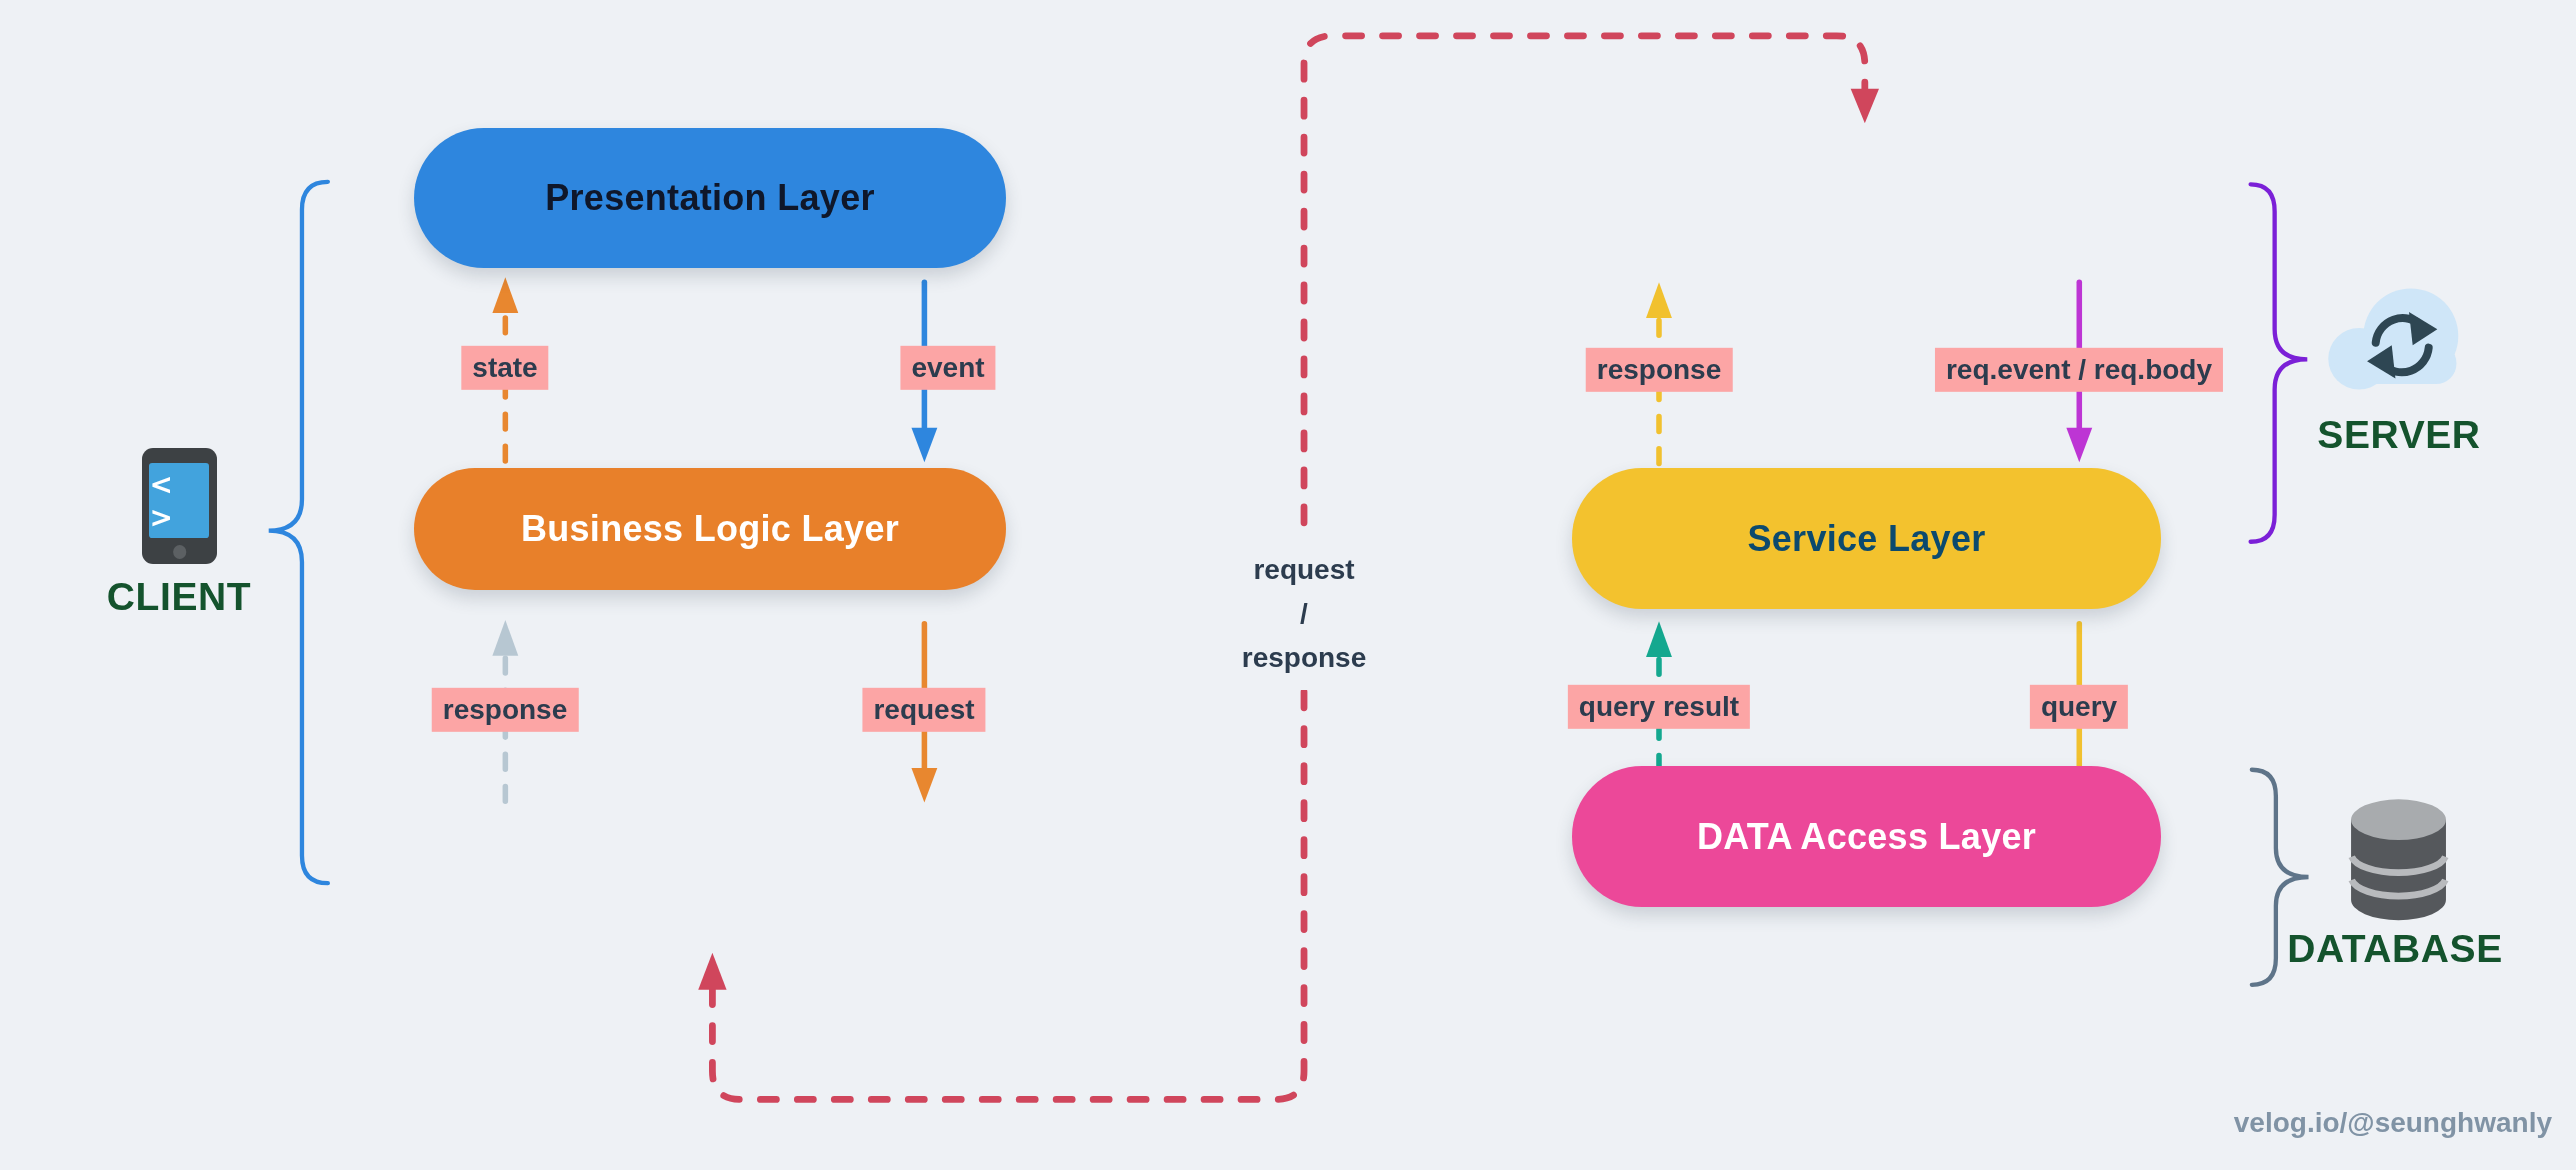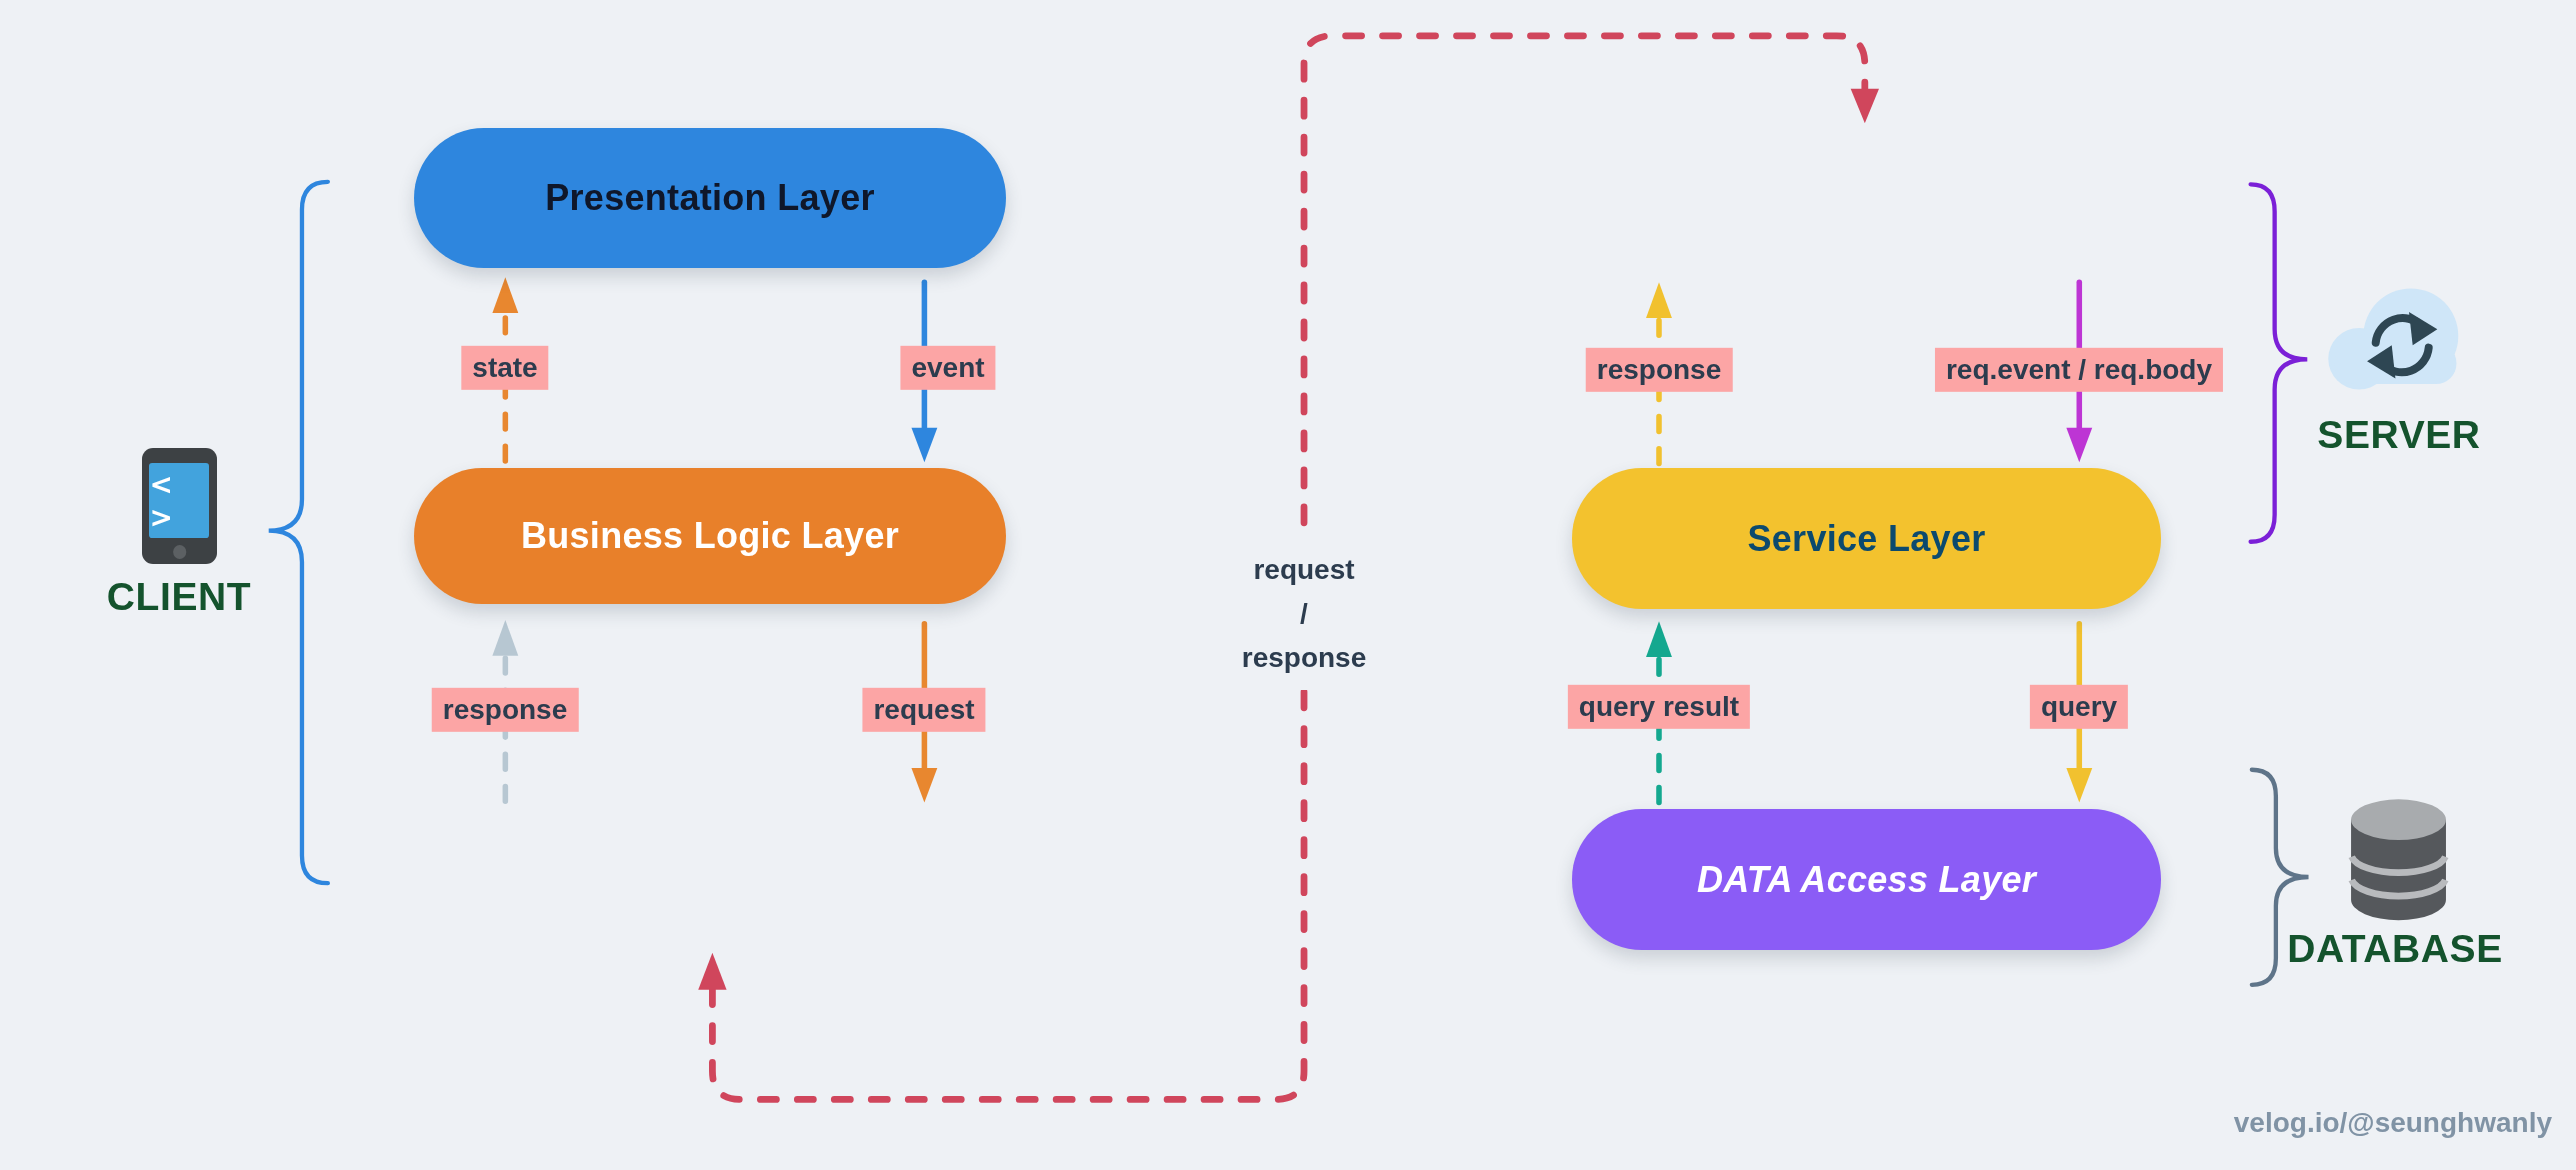--- a/index.html
+++ b/index.html
@@ -7,25 +7,25 @@
     position:relative;width:2576px;height:1171px;background:#eef1f5;overflow:hidden;
     font-family:"Liberation Sans","DejaVu Sans",sans-serif;color:#2c3c4e;
   }
   svg.overlay{position:absolute;left:0;top:0;}
   .box{
     position:absolute;display:flex;align-items:center;justify-content:center;
     border-radius:70px;font-size:36px;font-weight:700;letter-spacing:0.3px;
     box-shadow:0 8.6px 17px rgba(44,60,78,.18);white-space:nowrap;
   }
   .box-presentation{left:414px;top:128px;width:592px;height:140px;background:#2e86de;color:#0f172a;text-align:center;}
-  .box-business   {left:414px;top:468px;width:592px;height:136px;background:#e8802a;color:#fff;}
+  .box-business   {left:414px;top:468px;width:592px;height:122px;background:#e8802a;color:#fff;}
   .box-data       {left:414px;top:809px;width:592px;height:141px;background:#ccd6dd;color:#2c3c4e;}
   .box-controller {left:1572px;top:128px;width:589px;height:140px;background:#bd35d4;color:#fff;}
   .box-service    {left:1572px;top:468px;width:589px;height:141px;background:#f3c22e;color:#0c4a6e;}
-  .box-dataaccess {left:1572px;top:809px;width:589px;height:141px;background:#8b5cf6;color:#fff;font-style:italic;}
+  .box-dataaccess {left:1572px;top:766px;width:589px;height:141px;background:#ec4899;color:#fff;}
   .lbl{
     position:absolute;transform:translate(-50%,-50%);
     background:#fca5a5;padding:6.2px 11px;font-size:28px;font-weight:700;
     color:#2c3c4e;white-space:nowrap;text-align:center;
   }
   .bridge-lbl{
     position:absolute;left:1304px;top:614px;transform:translate(-50%,-50%);
     background:#eef1f5;padding:10px 16px;font-size:28px;font-weight:700;
     color:#2c3c4e;text-align:center;line-height:44px;white-space:nowrap;
   }

